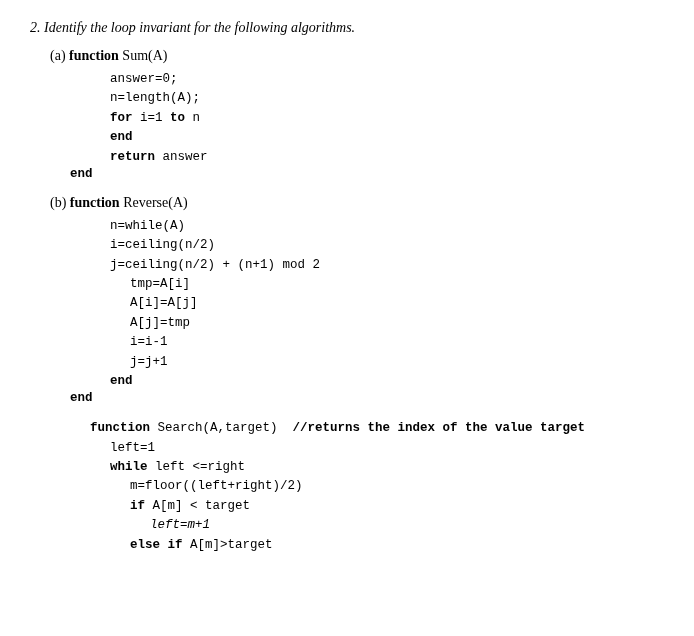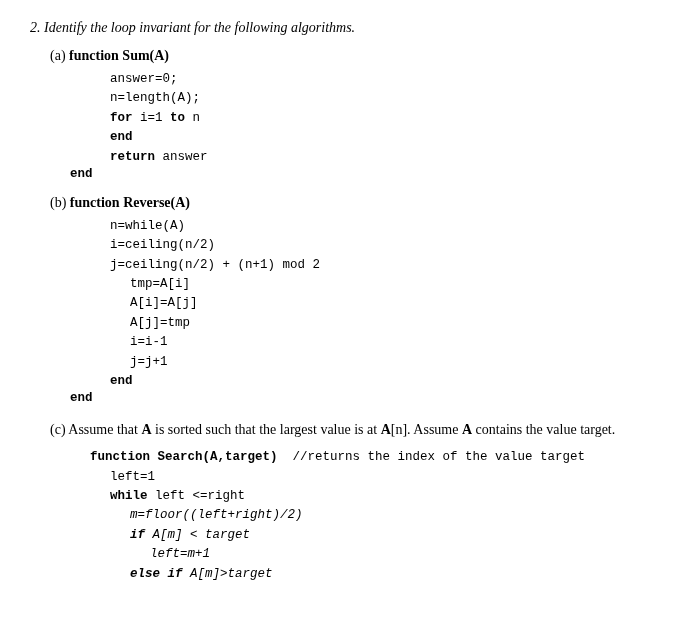--- a/index.html
+++ b/index.html
@@ -30,33 +30,33 @@
     }
 
     .code-block {
       font-family: 'Courier New', Courier, monospace;
       font-size: 12.5px;
       margin-left: 60px;
       line-height: 1.55;
     }
 
     .code-block .indent1 { margin-left: 20px; }
-    .code-block .indent2 { margin-left: 40px; font-style: italic; }
+    .code-block .indent2 { margin-left: 40px; }
     .code-block .indent3 { margin-left: 60px; font-style: italic; }
 
     .kw { font-weight: bold; text-align: center; }
-    .fn { font-weight: bold; }
+    .fn { font-weight: normal; }
 
     .part-c-text {
       font-size: 14px;
       margin-bottom: 8px;
       line-height: 1.5;
     }
 
-    .comment { color: #000000; }
+    .comment { color: #000000; font-weight: bold; }
 
     .end-label {
       margin-left: 20px;
       font-family: 'Courier New', Courier, monospace;
       font-size: 12.5px;
     }
   </style>
 </head>
 <body>
 
@@ -91,23 +91,20 @@
     <div class="indent1">A[i]=A[j]</div>
     <div class="indent1">A[j]=tmp</div>
     <div class="indent1">i=i-1</div>
     <div class="indent1">j=j+1</div>
     <div><span class="kw">end</span></div>
   </div>
   <div class="end-label"><span class="kw">end</span></div>
 </div>
 
 <div class="part">
-  <div class="part-c-text">
-    <span>(c) Assume that <strong>A</strong> is sorted such that the largest value is at <strong>A</strong>[n]. Assume <strong>A</strong> contains the value target.</span>
-  </div>
   <div class="code-block" style="margin-left:40px;">
     <div>
       <span class="kw">function</span> <span class="fn">Search(A,target)</span>&nbsp;&nbsp;<span class="comment">//returns the index of the value target</span>
     </div>
     <div class="indent1">left=1</div>
     <div class="indent1"><span class="kw">while</span> left &lt;=right</div>
     <div class="indent2">m=floor((left+right)/2)</div>
     <div class="indent2"><span class="kw">if</span> A[m] &lt; target</div>
     <div class="indent3">left=m+1</div>
     <div class="indent2"><span class="kw">else if</span> A[m]&gt;target</div>

